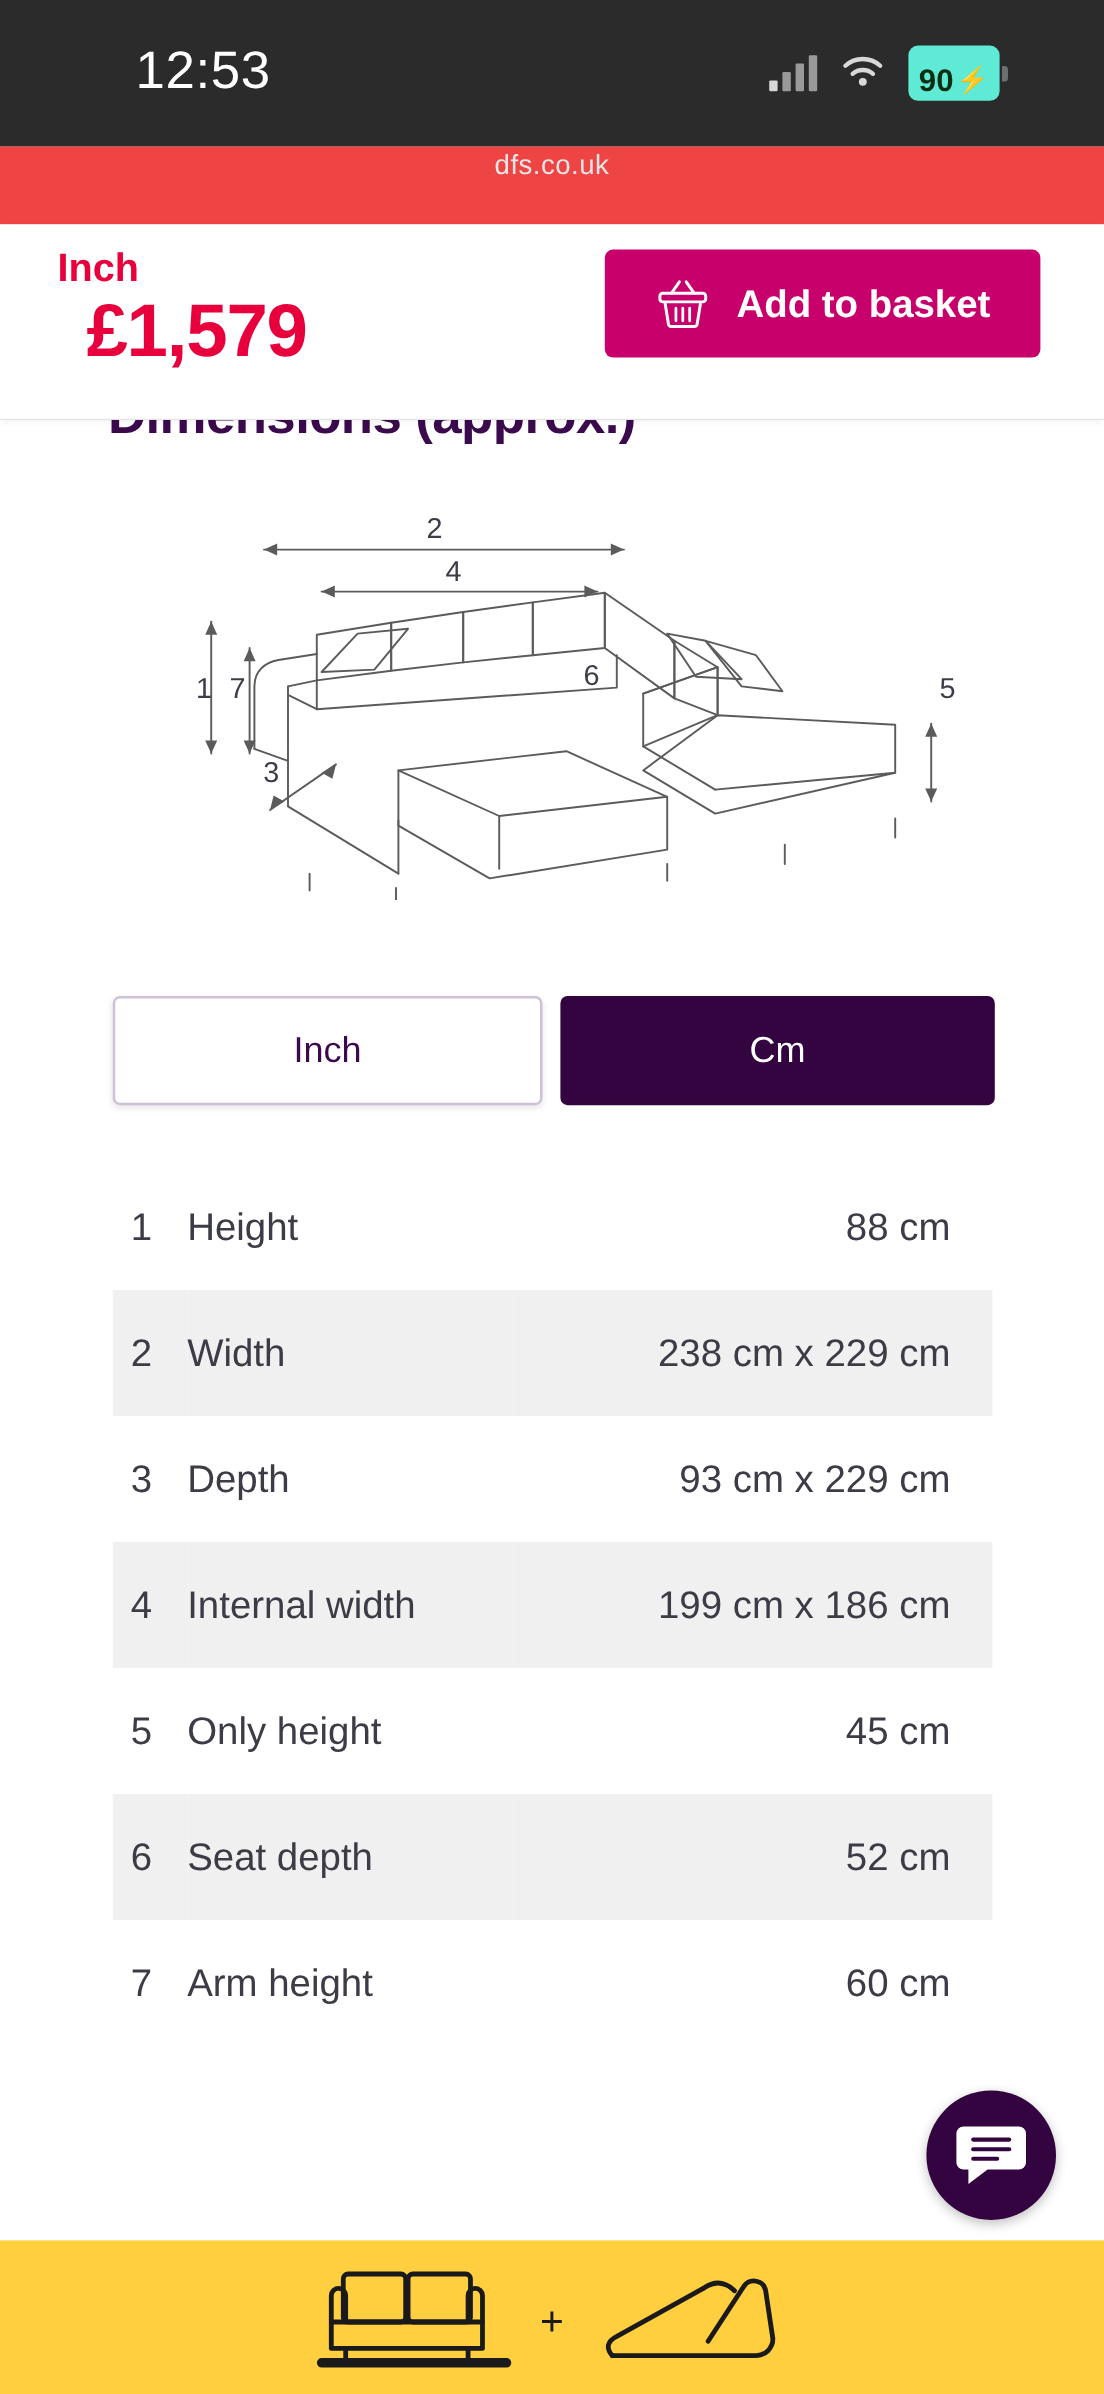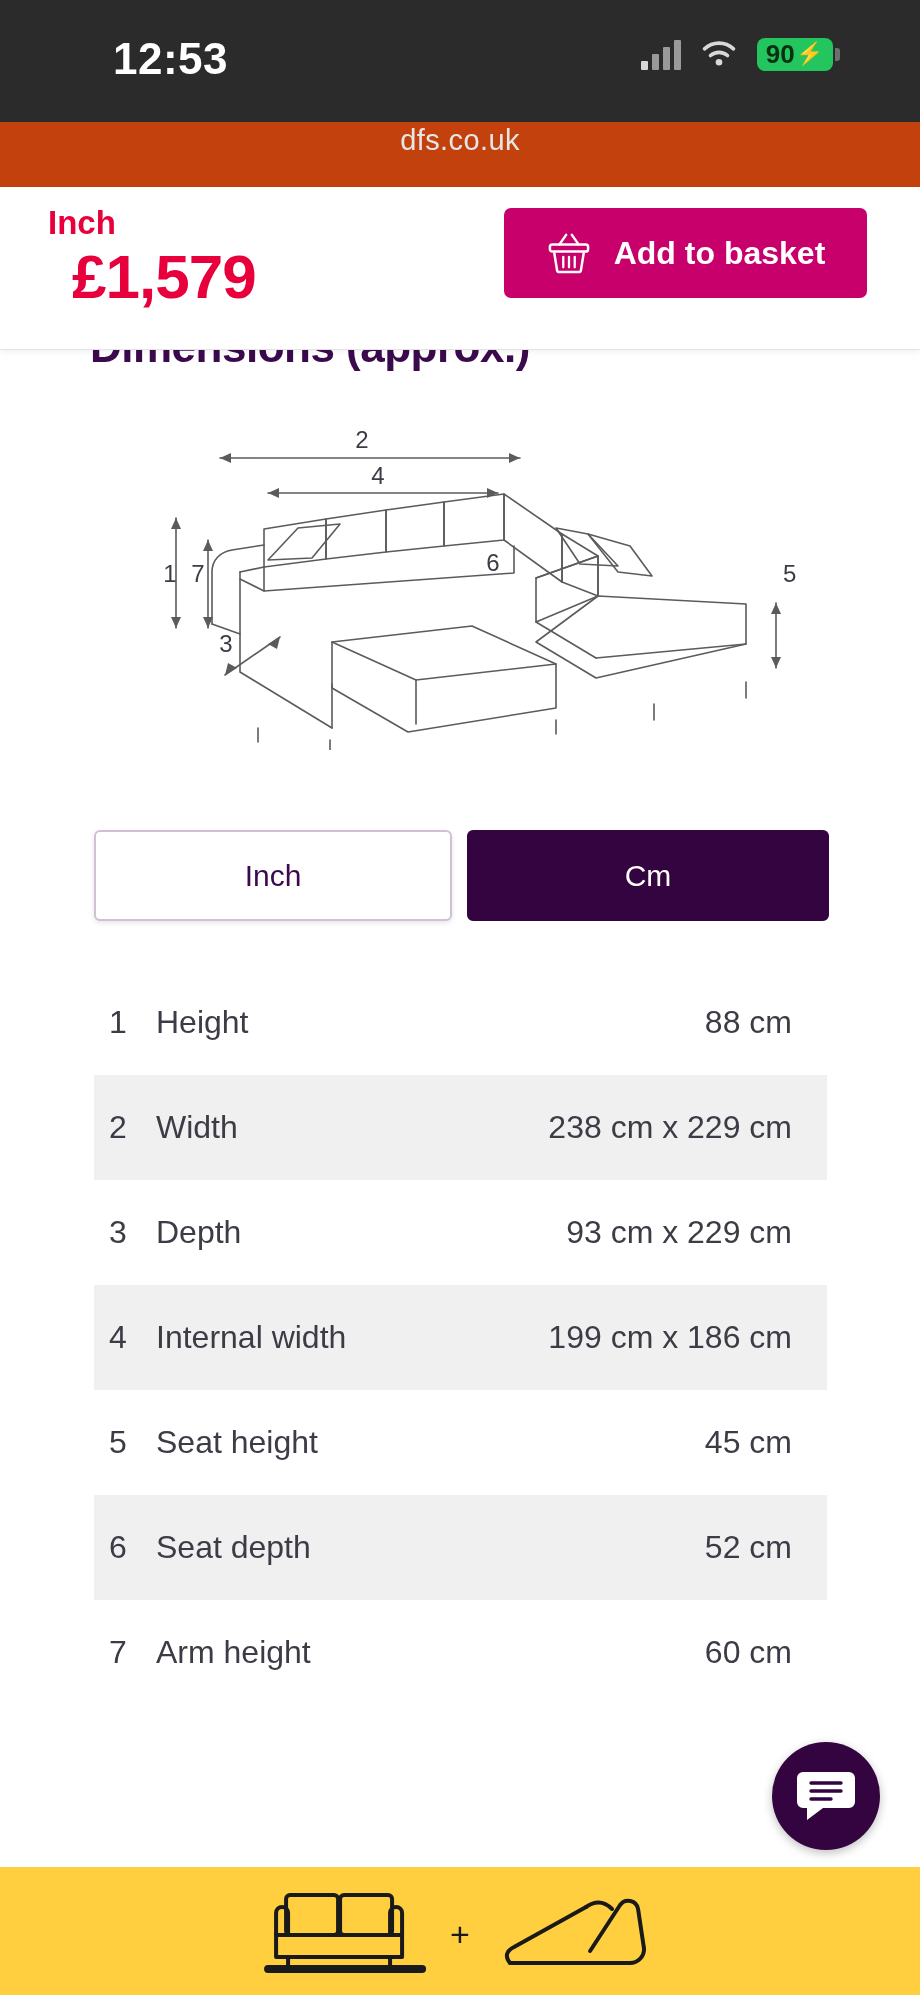--- a/index.html
+++ b/index.html
@@ -16,21 +16,21 @@
     position: relative;
     height: 122px;
     background: #2b2b2b;
     color: #ffffff;
   }
   .status-time {
     position: absolute;
     left: 113px;
     top: 34px;
     font-size: 44px;
-    font-weight: 700;
+    font-weight: 400;
     letter-spacing: 0.5px;
   }
   .status-right {
     position: absolute;
     right: 80px;
     top: 38px;
     display: flex;
     align-items: center;
     gap: 18px;
   }
@@ -45,48 +45,48 @@
   .signal-bars i:nth-child(2) { height: 16px; background:#9a9a9a; }
   .signal-bars i:nth-child(3) { height: 23px; background:#9a9a9a; }
   .signal-bars i:nth-child(4) { height: 30px; background:#9a9a9a; }
 
   .wifi-icon { width: 40px; height: 30px; position: relative; }
   .battery {
     display: flex;
     align-items: center;
   }
   .battery-body {
-    background: #22c55e;
+    background: #5eead4;
     color: #0c2e12;
     font-size: 26px;
     font-weight: 700;
     border-radius: 8px;
-    padding: 3px 9px 4px 9px;
+    padding: 16px 9px 4px 9px;
     display: flex;
     align-items: center;
     gap: 2px;
     line-height: 1;
   }
   .battery-tip {
     width: 5px; height: 13px;
     background: #6e6e6e;
     border-radius: 0 3px 3px 0;
     margin-left: 2px;
   }
   .bolt { font-size: 22px; }
 
   
   .url-bar {
     height: 65px;
-    background: #c2410c;
+    background: #ef4444;
     color: #e6e6e6;
     display: flex;
     align-items: flex-start;
     justify-content: center;
-    font-size: 29px;
+    font-size: 23px;
     letter-spacing: 0.4px;
   }
   .url-bar span { margin-top: 2px; }
 
   
   .basket-bar {
     position: relative;
     height: 163px;
     background: #ffffff;
     border-bottom: 1px solid #e3e3e3;
@@ -396,21 +396,21 @@
         <td class="td-label">Depth</td>
         <td class="td-value">93 cm x 229 cm</td>
       </tr>
       <tr class="alt">
         <td class="td-num">4</td>
         <td class="td-label">Internal width</td>
         <td class="td-value">199 cm x 186 cm</td>
       </tr>
       <tr>
         <td class="td-num">5</td>
-        <td class="td-label">Seat height</td>
+        <td class="td-label">Only height</td>
         <td class="td-value">45 cm</td>
       </tr>
       <tr class="alt">
         <td class="td-num">6</td>
         <td class="td-label">Seat depth</td>
         <td class="td-value">52 cm</td>
       </tr>
       <tr>
         <td class="td-num">7</td>
         <td class="td-label">Arm height</td>

